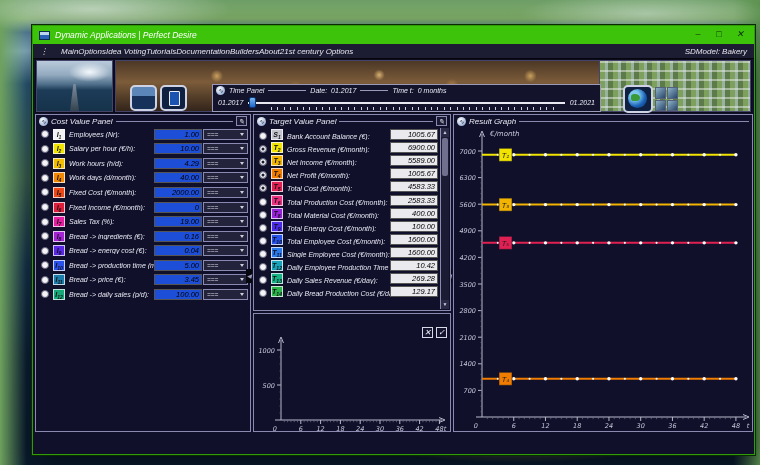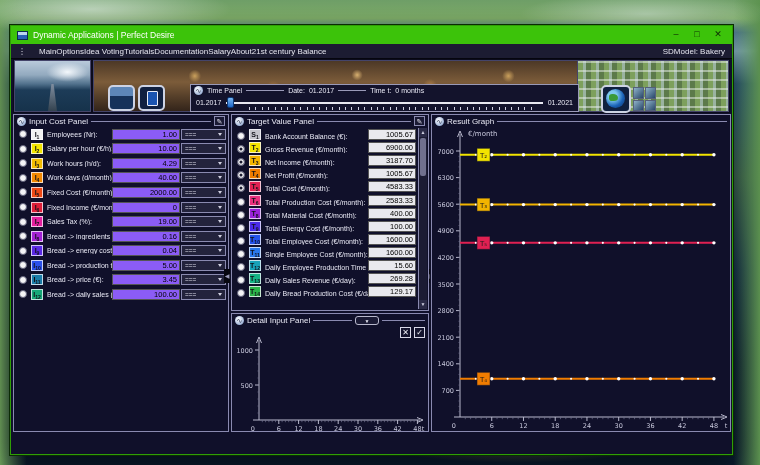--- a/index.html
+++ b/index.html
@@ -9,23 +9,24 @@
     background-image:
       radial-gradient(ellipse 260px 50px at 68% 92%, rgba(214,176,96,.85), rgba(214,176,96,0) 70%),
       radial-gradient(ellipse 200px 36px at 12% 2%, rgba(245,250,255,.55), rgba(245,250,255,0) 70%),
       radial-gradient(ellipse 180px 30px at 85% 3%, rgba(240,248,255,.45), rgba(240,248,255,0) 70%),
       linear-gradient(90deg, #6fa35e 0%, rgba(111,163,94,0) 3.5%),
       linear-gradient(270deg, #5d9350 0%, rgba(93,147,80,0) 3.5%),
       linear-gradient(180deg, #6f9f68 0%, #7fae69 4%, #55809b 7%, #8fbcd2 11%, #2d5d7e 18%, #3a6052 38%, #15324e 58%, #0c2036 78%, #0a1c30 100%);
   }
   
   #win{
-    position:absolute; left:10px; top:25px; width:723px; height:430px;
+    position:absolute; left:32px; top:25px; width:723px; height:430px;
     background:#10102a; border:1px solid #2f9e06; outline:1px solid #0a2a04;
     box-shadow:0 10px 28px rgba(0,0,0,.55);
+    font-style:italic;
   }
   .titlebar{ height:18px; background:#3cc30a; display:flex; align-items:center; padding:0 6px; gap:5px;}
   .titlebar .apptitle{ color:#fff; font-size:8.5px; flex:1; }
   .appicon{ width:11px; height:9px; background:linear-gradient(180deg,#bcd6ee 0 3px,#2a62b8 3px 100%); border:1px solid #0c2a52; }
   .winbtn{ width:16px; height:12px; color:#0e2a06; font-size:9px; line-height:11px; text-align:center; cursor:default;}
   .menubar{ height:15px; background:#1c1c32; border-bottom:1px solid #06060f; display:flex; align-items:center; padding:0 7px; gap:13px; color:#e4e4ee; font-size:8px;}
   .menubar .spacer{flex:1}
   .menuitem{ white-space:nowrap; }
   
   #banner{ position:absolute; left:2px; top:33px; width:717px; height:54px; background:#0b0b1c; }
@@ -80,21 +81,21 @@
   #target-panel{ left:220px; top:88px; width:198px; height:197px; overflow:hidden;}
   .vrow{ display:flex; align-items:center; padding-left:5px; }
   .irow{ height:14.55px; }
   .trow{ height:13.1px;align-items:flex-end; }
   .radio{ width:8px; height:8px; border-radius:50%; background:#f4f4f6; border:1px solid #60607a; flex:none;}
   .radio.checked{ background:#f4f4f6; box-shadow:inset 0 0 0 1.5px #f4f4f6, inset 0 0 0 5px #1a1a30;}
   .vicon{ width:12px; height:11px; margin-left:4px; border:1px solid rgba(250,250,255,.75); color:#101018; font-weight:bold;
     font-size:7px; line-height:10px; text-align:center; flex:none;}
   .vicon sub{ font-size:5px; }
   .vlabel{ flex:1; margin-left:4px; color:#e8e8f4; font-size:7px; overflow:hidden; white-space:nowrap;}
-  .vbox{ width:68px; height:11px; background:#8b5cf6; border:1px solid #555; color:#000; font-size:7.5px;
+  .vbox{ width:48px; height:11px; background:#1d4ed8; border:1px solid #555; color:#000; font-size:7.5px;
     line-height:10px; text-align:right; padding-right:2px; flex:none;}
   .trow .vbox{ width:48px; margin-right:12px; background:#e9e9ee;}
   .dd{ width:45px; height:11px; margin-left:1px; margin-right:2px; background:#23233c; border:1px solid #8a8ab0;
     color:#dadae8; font-size:6.5px; display:flex; align-items:center; justify-content:space-between; padding:0 3px; flex:none;}
   .chev{ width:0; height:0; border-left:2.5px solid transparent; border-right:2.5px solid transparent; border-top:3px solid #cfcfe0;}
   
   .vscroll{ position:absolute; right:1px; top:13px; bottom:1px; width:9px; background:#1b1b33; border-left:1px solid #8a8ab0;}
   .vscroll .arr{ position:absolute; left:0; width:8px; height:9px; background:#2a2a46; color:#cfcfe0; font-size:5px; line-height:9px; text-align:center;}
   .vscroll .arr.up{ top:0; } .vscroll .arr.down{ bottom:0; }
   .vscroll .thumb{ position:absolute; left:1px; top:10px; width:6px; height:38px; background:#70708e; border-radius:2px;}
@@ -124,23 +125,23 @@
     </div>
 
     <div class="menubar">
       <span class="menuitem">⋮</span>
       <span id="menu-items" style="display:flex; gap:0;">
           <span class="menuitem">Main</span>
           <span class="menuitem">Options</span>
           <span class="menuitem">Idea Voting</span>
           <span class="menuitem">Tutorials</span>
           <span class="menuitem">Documentation</span>
-          <span class="menuitem">Salary</span>
+          <span class="menuitem">Builders</span>
           <span class="menuitem">About</span>
-          <span class="menuitem">21st century Balance</span>
+          <span class="menuitem">21st century Options</span>
         </span>
       <span class="spacer"></span>
       <span class="menuitem">SDModel:  Bakery</span>
     </div>
 
     <div id="banner">
       <div class="photo" id="photo-left"></div>
       <div class="photo" id="photo-bakery"></div>
       <div class="photo" id="photo-building"></div>
       <div class="hbtn" id="scene-btn"></div>
@@ -177,21 +178,21 @@
           </span>
           <span>01.2021</span>
         </div>
         <div class="tp-ticks"></div>
       </div>
     </div>
 
     <div class="panel" id="input-panel">
       <div class="grouphead">
         <span class="logo">∿</span>
-        <span>Input Cost Panel</span>
+        <span>Cost Value Panel</span>
         <span class="ln"></span>
         <span class="editbtn">✎</span>
       </div>
       <div id="input-rows">
           <div class="vrow irow">
             <span class="radio"></span>
             <span class="vicon" style="background: rgb(242, 242, 242);">I<sub>1</sub></span>
             <span class="vlabel">Employees (Nr):</span>
             <span class="vbox">1.00</span>
             <span class="dd">
@@ -332,21 +333,21 @@
           <div class="vrow trow">
             <span class="radio checked"></span>
             <span class="vicon" style="background: rgb(242, 228, 0);">T<sub>2</sub></span>
             <span class="vlabel">Gross Revenue (€/month):</span>
             <span class="vbox">6900.00</span>
           </div>
           <div class="vrow trow">
             <span class="radio checked"></span>
             <span class="vicon" style="background: rgb(242, 180, 0);">T<sub>3</sub></span>
             <span class="vlabel">Net Income (€/month):</span>
-            <span class="vbox">3187.70</span>
+            <span class="vbox">5589.00</span>
           </div>
           <div class="vrow trow">
             <span class="radio checked"></span>
             <span class="vicon" style="background: rgb(240, 124, 0);">T<sub>4</sub></span>
             <span class="vlabel">Net Profit (€/month):</span>
             <span class="vbox">1005.67</span>
           </div>
           <div class="vrow trow">
             <span class="radio checked"></span>
             <span class="vicon" style="background: rgb(224, 32, 82);">T<sub>5</sub></span>
@@ -380,21 +381,21 @@
           <div class="vrow trow">
             <span class="radio"></span>
             <span class="vicon" style="background: rgb(42, 120, 234);">T<sub>11</sub></span>
             <span class="vlabel">Single Employee Cost (€/month):</span>
             <span class="vbox">1600.00</span>
           </div>
           <div class="vrow trow">
             <span class="radio"></span>
             <span class="vicon" style="background: rgb(24, 162, 184);">T<sub>12</sub></span>
             <span class="vlabel">Daily Employee Production Time (h/day):</span>
-            <span class="vbox">15.60</span>
+            <span class="vbox">10.42</span>
           </div>
           <div class="vrow trow">
             <span class="radio"></span>
             <span class="vicon" style="background: rgb(22, 178, 132);">T<sub>13</sub></span>
             <span class="vlabel">Daily Sales Revenue (€/day):</span>
             <span class="vbox">269.28</span>
           </div>
           <div class="vrow trow">
             <span class="radio"></span>
             <span class="vicon" style="background: rgb(44, 180, 74);">T<sub>14</sub></span>
@@ -404,27 +405,20 @@
           <div class="vrow trow"></div>
         </div>
       <div class="vscroll">
         <span class="arr up">▲</span>
         <span class="thumb"></span>
         <span class="arr down">▼</span>
       </div>
     </div>
 
     <div class="panel" id="detail-panel">
-      <div class="grouphead">
-        <span class="logo">∿</span>
-        <span>Detail Input Panel</span>
-        <span class="ln" style="flex:0.9"></span>
-        <span class="collapsebtn">▼</span>
-        <span class="ln"></span>
-      </div>
       <span class="xchk" style="right:17px;">✕</span>
       <span class="xchk" style="right:3px;">✓</span>
       <svg id="detail-svg" width="196" height="104" viewBox="0 0 196 104" style="position:absolute; left:0; top:14px;">
           <line x1="27" y1="92" x2="27" y2="12" stroke="#b8b8cc"></line>
           <path d="M24.5,15 L27,9 L29.5,15" fill="none" stroke="#b8b8cc"></path>
           <line x1="21" y1="92" x2="188" y2="92" stroke="#b8b8cc"></line>
           <path d="M185,89.5 L191,92 L185,94.5" fill="none" stroke="#b8b8cc"></path>
           <line x1="23" y1="57" x2="27" y2="57" stroke="#b8b8cc"></line>
           <text x="21" y="59.5" font-size="6.5" text-anchor="end" fill="#c8c8dc">500</text>
           <line x1="23" y1="22" x2="27" y2="22" stroke="#b8b8cc"></line>

